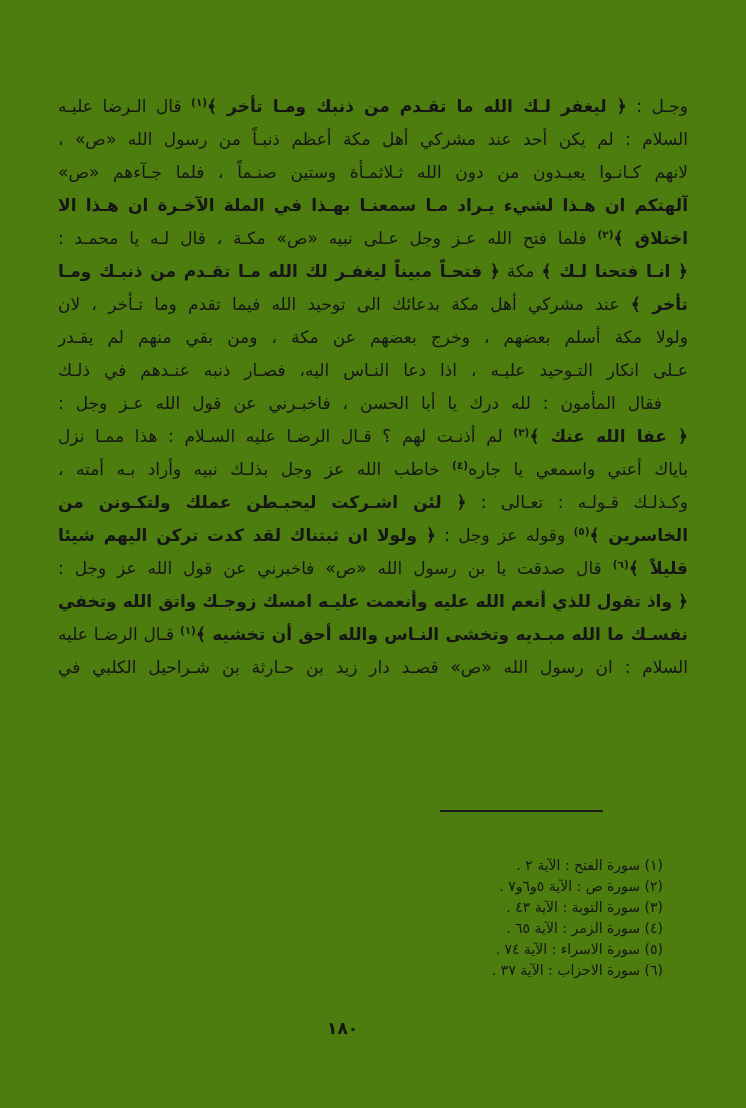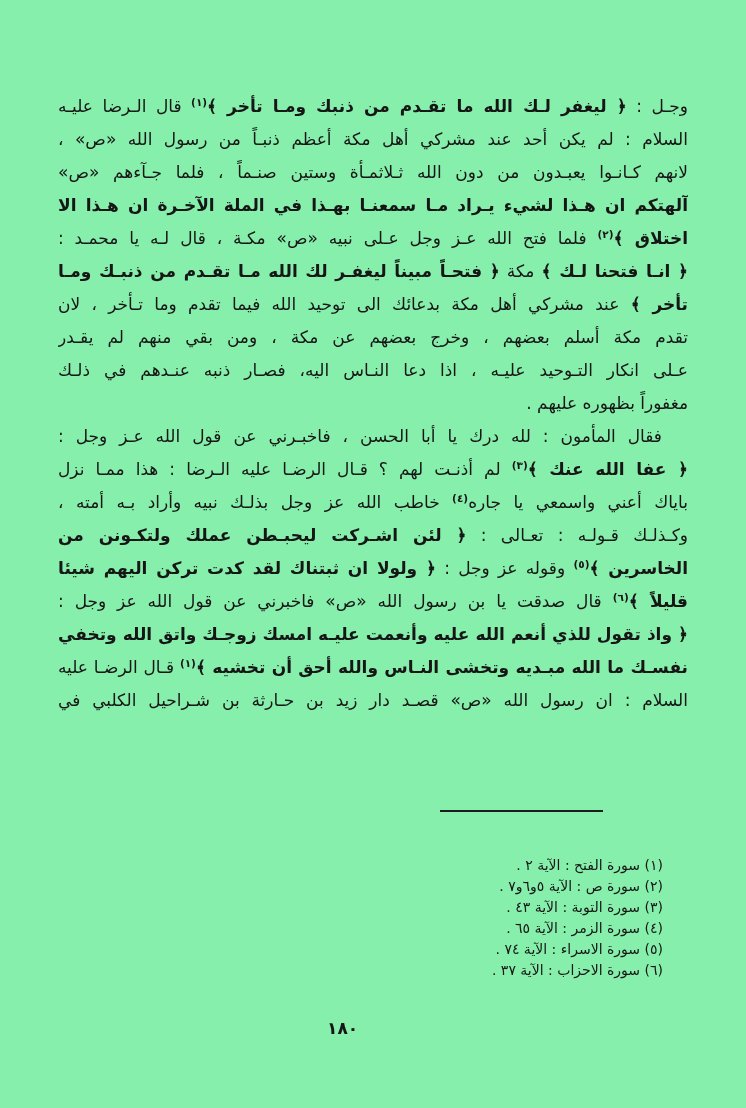--- a/index.html
+++ b/index.html
@@ -4,21 +4,21 @@
 <style>
   html, body { margin: 0; padding: 0; }
   body {
     width: 746px; height: 1108px;
     background: #f4f4f2;
     font-family: "DejaVu Sans", sans-serif;
   }
   .page {
     position: relative;
     width: 746px; height: 1108px;
-    background: #86efac;
+    background: #4d7c0f;
     overflow: hidden;
     color: #161616;
   }
   .text-block {
     position: absolute;
     top: 90px; right: 58px;
     width: 630px;
     direction: rtl;
     font-size: 17px;
     line-height: 33px;
@@ -77,27 +77,26 @@
 
   <main class="text-block" id="body-text">
       <div class="para">
         <div class="line"><span class="normal">وجـل : </span><span class="quran">﴿ ليغفر لـك الله ما تقـدم من ذنبك ومـا تأخر ﴾</span><span class="marker">(١)</span><span class="normal"> قال الـرضا عليـه</span></div>
         <div class="line"><span class="normal">السلام : لم يكن أحد عند مشركي أهل مكة أعظم ذنبـاً من رسول الله «ص» ،</span></div>
         <div class="line"><span class="normal">لانهم كـانـوا يعبـدون من دون الله ثـلاثمـأة وستين صنـماً ، فلما جـآءهم «ص»</span></div>
         <div class="line"><span class="quran">آلهتكم ان هـذا لشيء يـراد مـا سمعنـا بهـذا في الملة الآخـرة ان هـذا الا</span></div>
         <div class="line"><span class="quran">اختلاق ﴾</span><span class="marker">(٢)</span><span class="normal"> فلما فتح الله عـز وجل عـلى نبيه «ص» مكـة ، قال لـه يا محمـد :</span></div>
         <div class="line"><span class="quran">﴿ انـا فتحنا لـك ﴾</span><span class="normal"> مكة </span><span class="quran">﴿ فتحـاً مبيناً ليغفـر لك الله مـا تقـدم من ذنبـك ومـا</span></div>
         <div class="line"><span class="quran">تأخر ﴾</span><span class="normal"> عند مشركي أهل مكة بدعائك الى توحيد الله فيما تقدم وما تـأخر ، لان</span></div>
-        <div class="line"><span class="normal">تقدم مكة أسلم بعضهم ، وخرج بعضهم عن مكة ، ومن بقي منهم لم يقـدر</span></div>
+        <div class="line"><span class="normal">ولولا مكة أسلم بعضهم ، وخرج بعضهم عن مكة ، ومن بقي منهم لم يقـدر</span></div>
         <div class="line"><span class="normal">عـلى انكار التـوحيد عليـه ، اذا دعا النـاس اليه، فصـار ذنبه عنـدهم في ذلـك</span></div>
-        <div class="line line-end"><span class="normal">مغفوراً بظهوره عليهم .</span></div>
       </div>
       <div class="para">
         <div class="line first"><span class="normal">فقال المأمون : لله درك يا أبا الحسن ، فاخبـرني عن قول الله عـز وجل :</span></div>
-        <div class="line"><span class="quran">﴿ عفا الله عنك ﴾</span><span class="marker">(٣)</span><span class="normal"> لم أذنـت لهم ؟ قـال الرضـا عليه الـرضا : هذا ممـا نزل</span></div>
+        <div class="line"><span class="quran">﴿ عفا الله عنك ﴾</span><span class="marker">(٣)</span><span class="normal"> لم أذنـت لهم ؟ قـال الرضـا عليه السـلام : هذا ممـا نزل</span></div>
         <div class="line"><span class="normal">باياك أعني واسمعي يا جاره</span><span class="marker">(٤)</span><span class="normal"> خاطب الله عز وجل بذلـك نبيه وأراد بـه أمته ،</span></div>
         <div class="line"><span class="normal">وكـذلـك قـولـه : تعـالى : </span><span class="quran">﴿ لئن اشـركت ليحبـطن عملك ولتكـونن من</span></div>
         <div class="line"><span class="quran">الخاسرين ﴾</span><span class="marker">(٥)</span><span class="normal"> وقوله عز وجل : </span><span class="quran">﴿ ولولا ان ثبتناك لقد كدت تركن اليهم شيئا</span></div>
         <div class="line"><span class="quran">قليلاً ﴾</span><span class="marker">(٦)</span><span class="normal"> قال صدقت يا بن رسول الله «ص» فاخبرني عن قول الله عز وجل :</span></div>
         <div class="line"><span class="quran">﴿ واذ تقول للذي أنعم الله عليه وأنعمت عليـه امسك زوجـك واتق الله وتخفي</span></div>
         <div class="line"><span class="quran">نفسـك ما الله مبـديه وتخشى النـاس والله أحق أن تخشيه ﴾</span><span class="marker">(١)</span><span class="normal"> قـال الرضـا عليه</span></div>
         <div class="line"><span class="normal">السلام : ان رسول الله «ص» قصـد دار زيد بن حـارثة بن شـراحيل الكلبي في</span></div>
       </div>
     </main>
 

